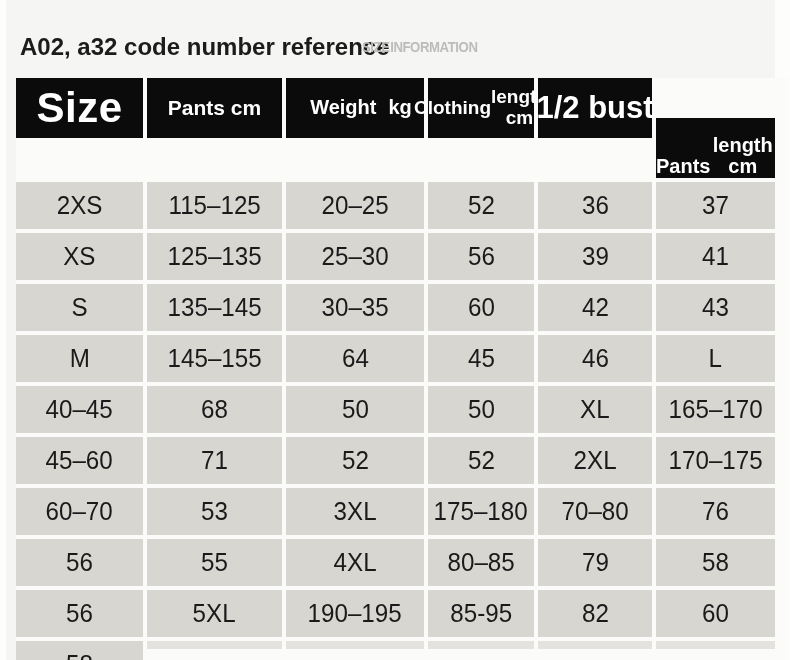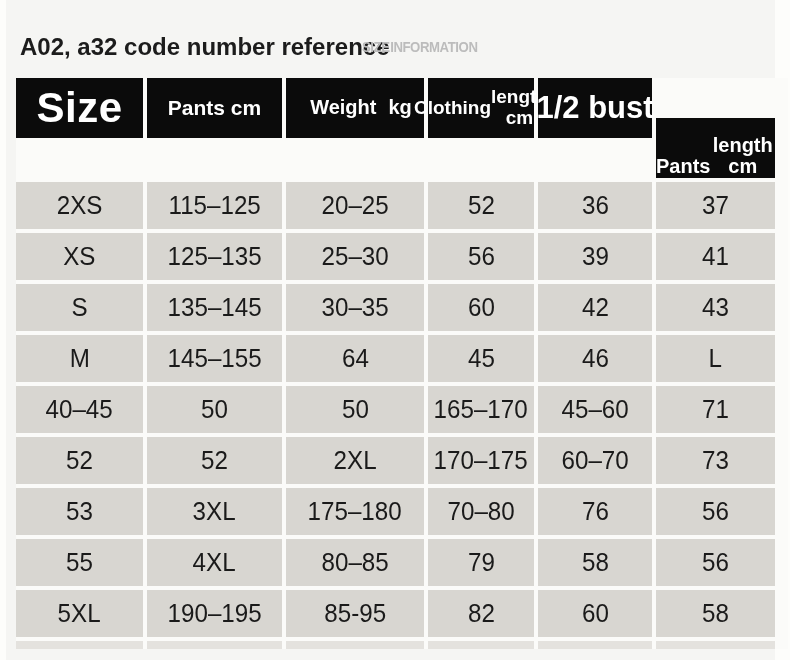--- a/index.html
+++ b/index.html
@@ -201,26 +201,32 @@
     <div class="cell">
       <span class="cond">46</span>
     </div>
     <div class="cell">
       <span class="cond">L</span>
     </div>
     <div class="cell">
       <span class="cond">40–45</span>
     </div>
     <div class="cell">
+      <span class="cond">68</span>
+    </div>
+    <div class="cell">
       <span class="cond">50</span>
     </div>
     <div class="cell">
       <span class="cond">50</span>
     </div>
     <div class="cell">
+      <span class="cond">XL</span>
+    </div>
+    <div class="cell">
       <span class="cond">165–170</span>
     </div>
     <div class="cell">
       <span class="cond">45–60</span>
     </div>
     <div class="cell">
       <span class="cond">71</span>
     </div>
     <div class="cell">
       <span class="cond">52</span>
@@ -231,23 +237,20 @@
     <div class="cell">
       <span class="cond">2XL</span>
     </div>
     <div class="cell">
       <span class="cond">170–175</span>
     </div>
     <div class="cell">
       <span class="cond">60–70</span>
     </div>
     <div class="cell">
-      <span class="cond">73</span>
-    </div>
-    <div class="cell">
       <span class="cond">53</span>
     </div>
     <div class="cell">
       <span class="cond">3XL</span>
     </div>
     <div class="cell">
       <span class="cond">175–180</span>
     </div>
     <div class="cell">
       <span class="cond">70–80</span>

